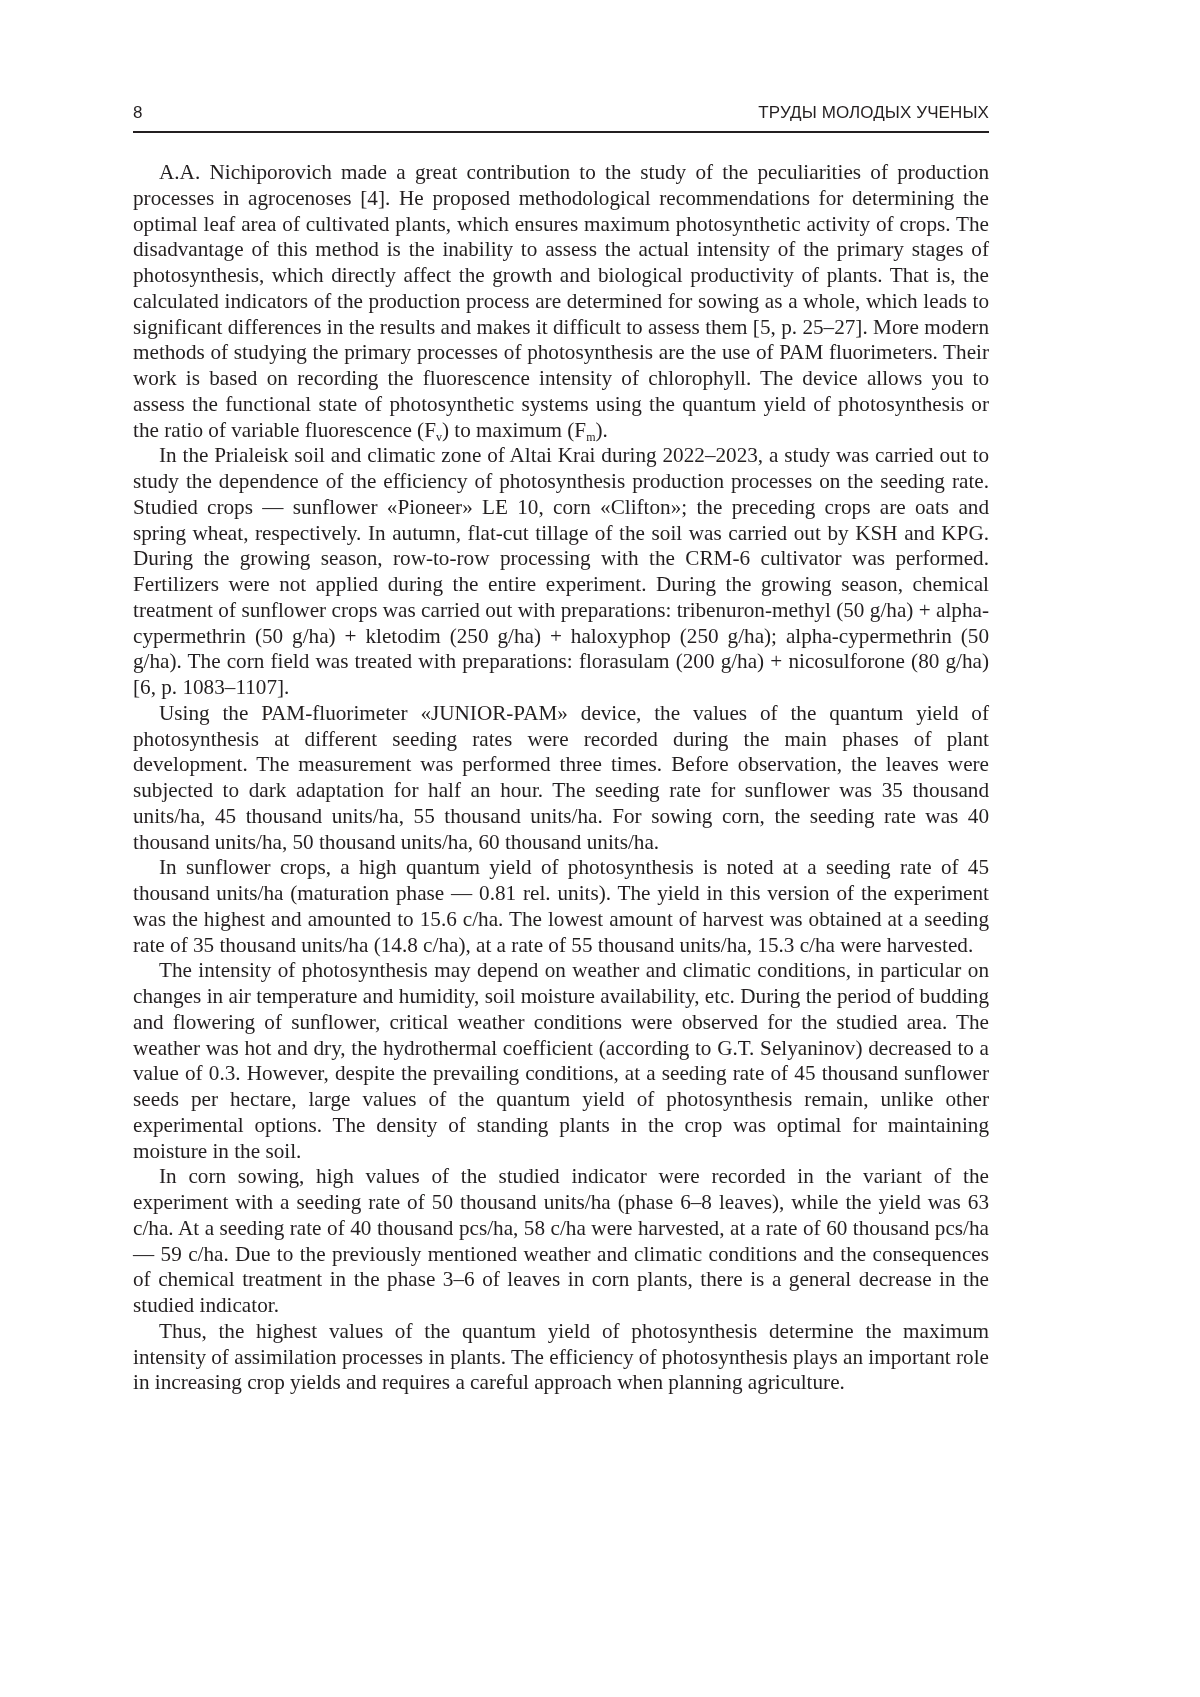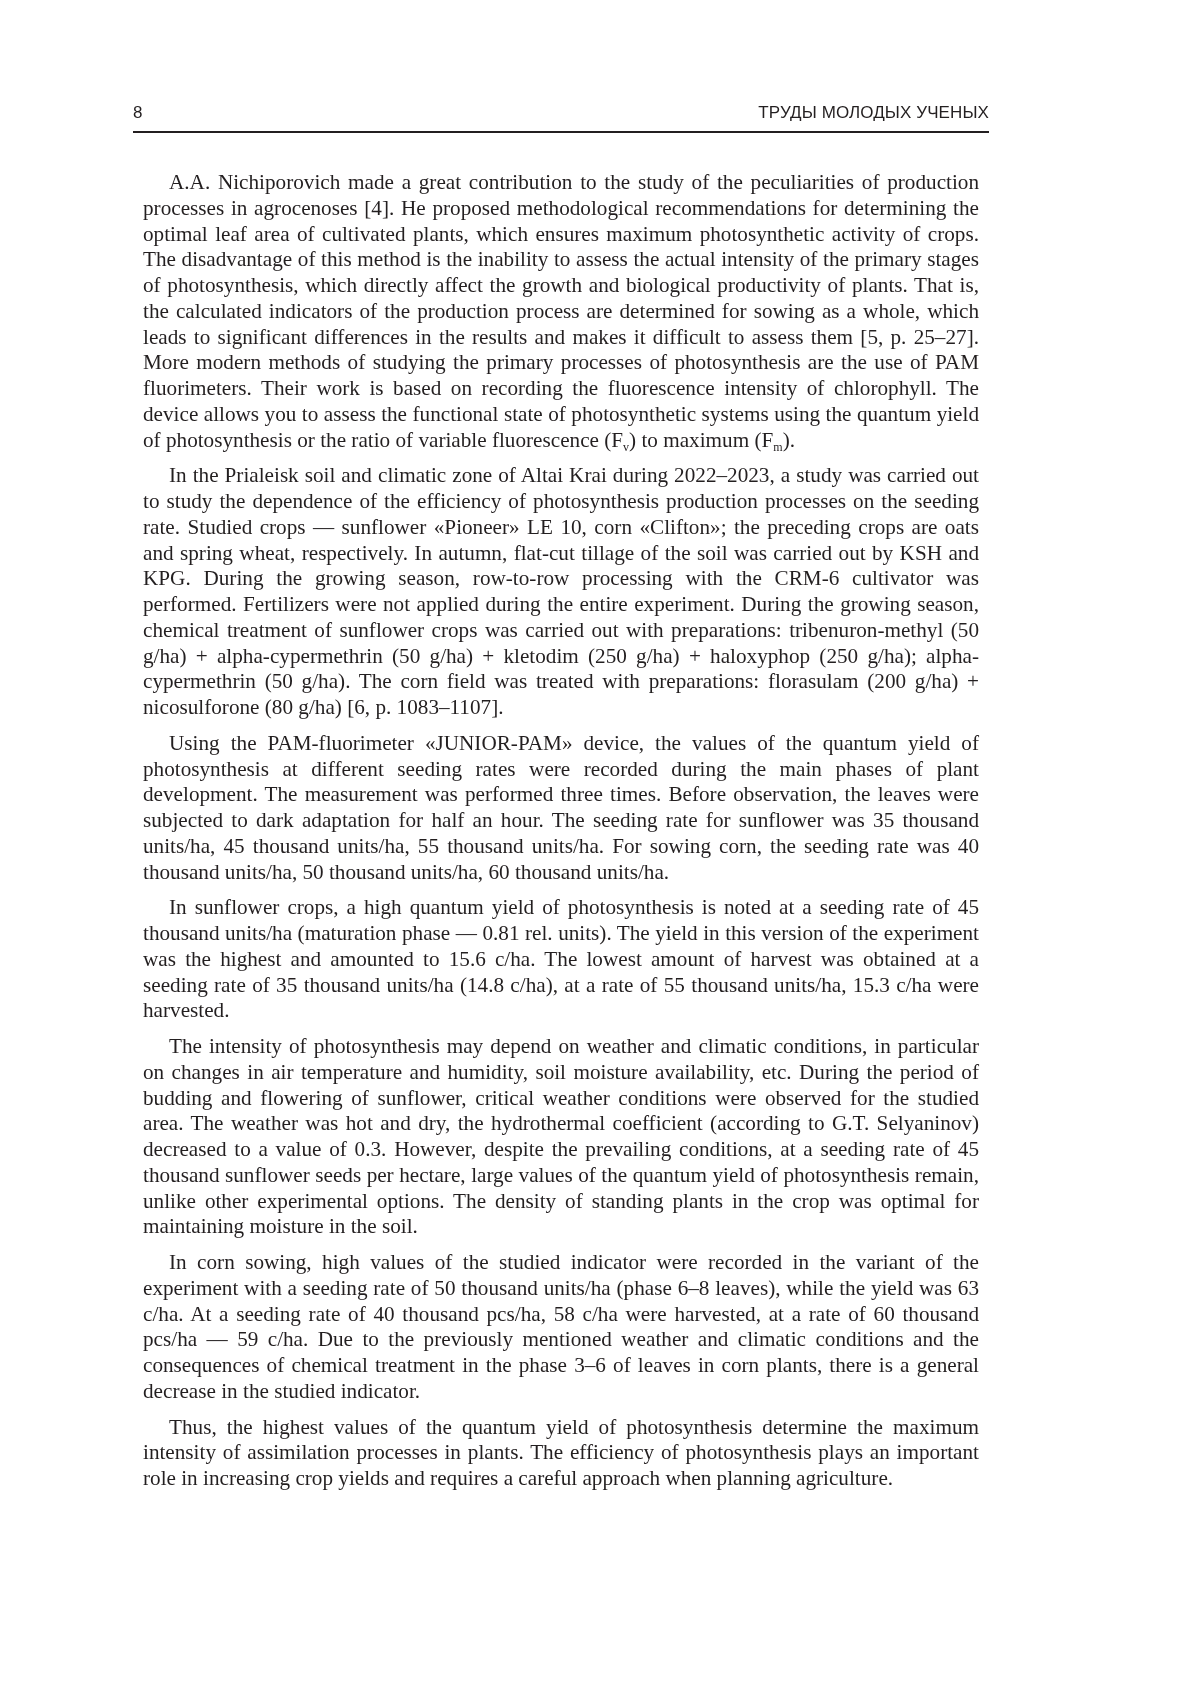--- a/index.html
+++ b/index.html
@@ -56,21 +56,21 @@
       top: 160px;
       left: 0;
       width: 856px;
       font-family: "Liberation Serif", "DejaVu Serif", serif;
       font-size: 21.2px;
       line-height: 25.75px;
       text-align: justify;
       hyphens: none;
     }
     .body-text p {
-      margin: 10px;
+      margin: 0;
       text-indent: 26px;
     }
     .sub {
       font-size: 12px;
       vertical-align: -4px;
       line-height: 0;
     }
   </style>
 </head>
 <body>

